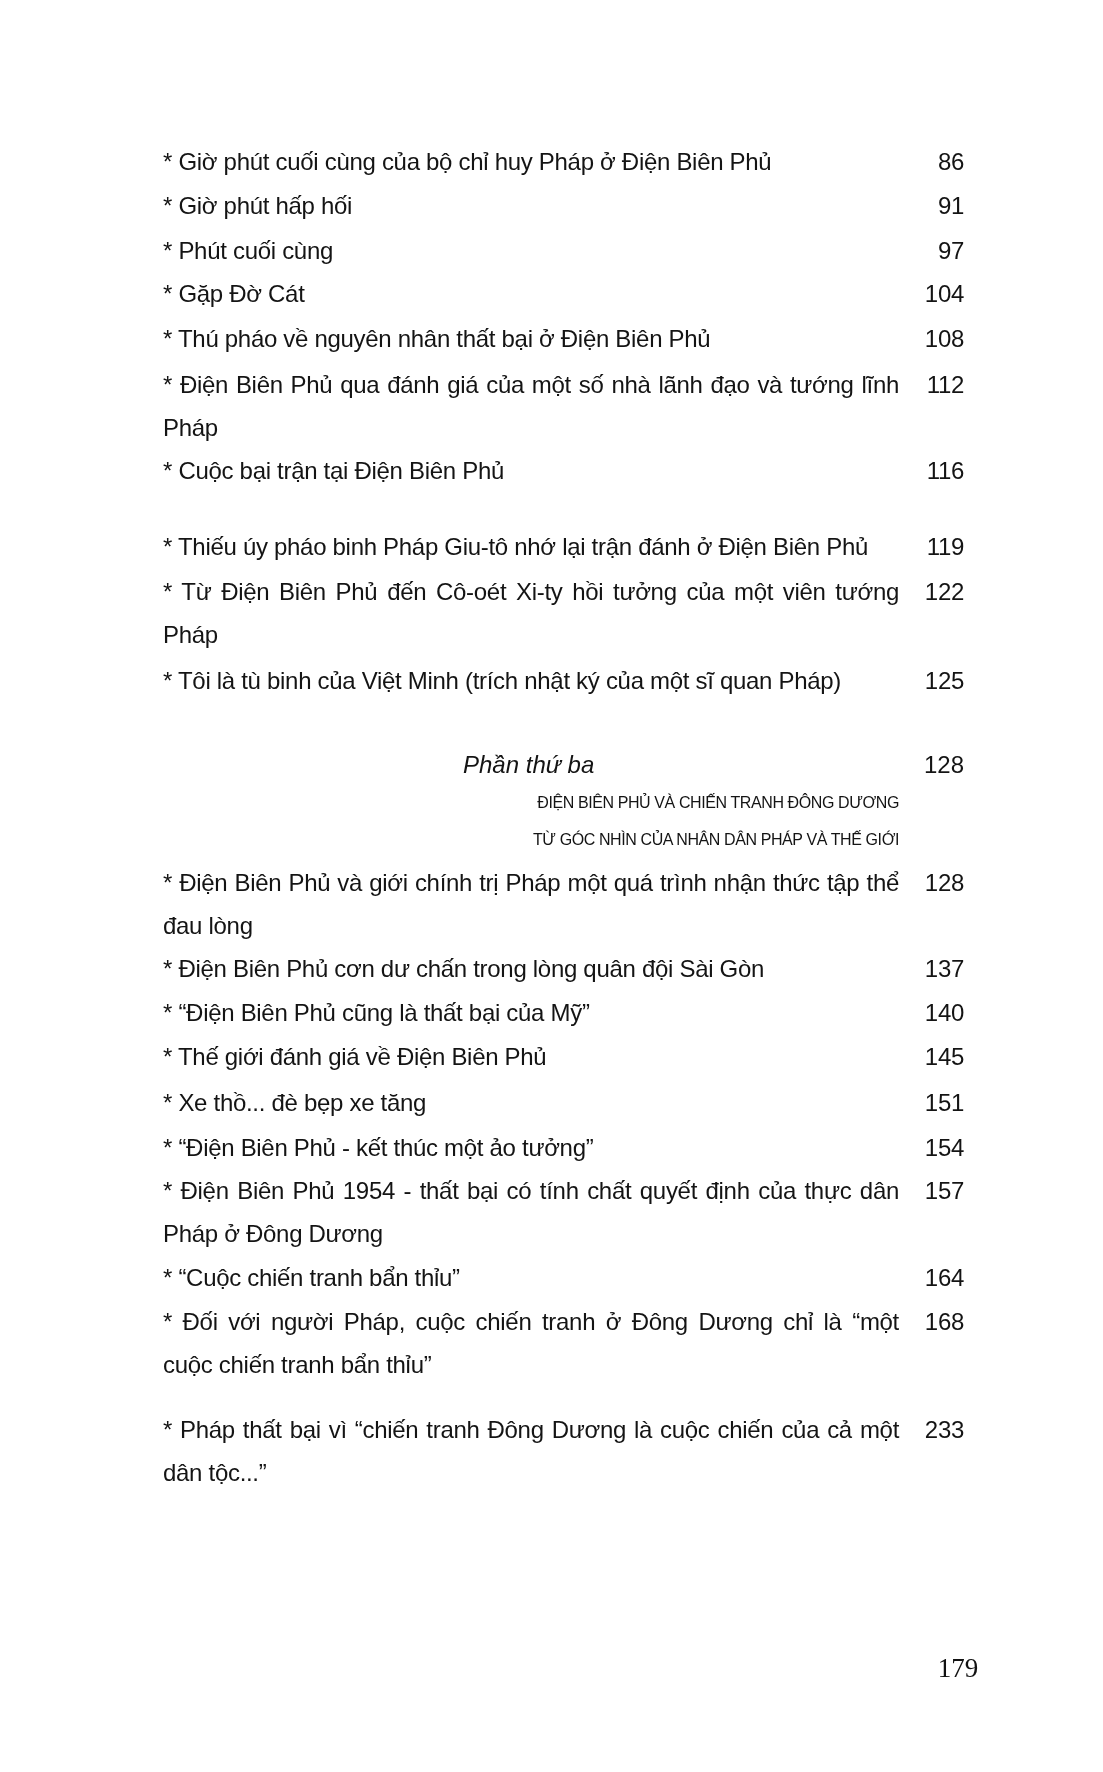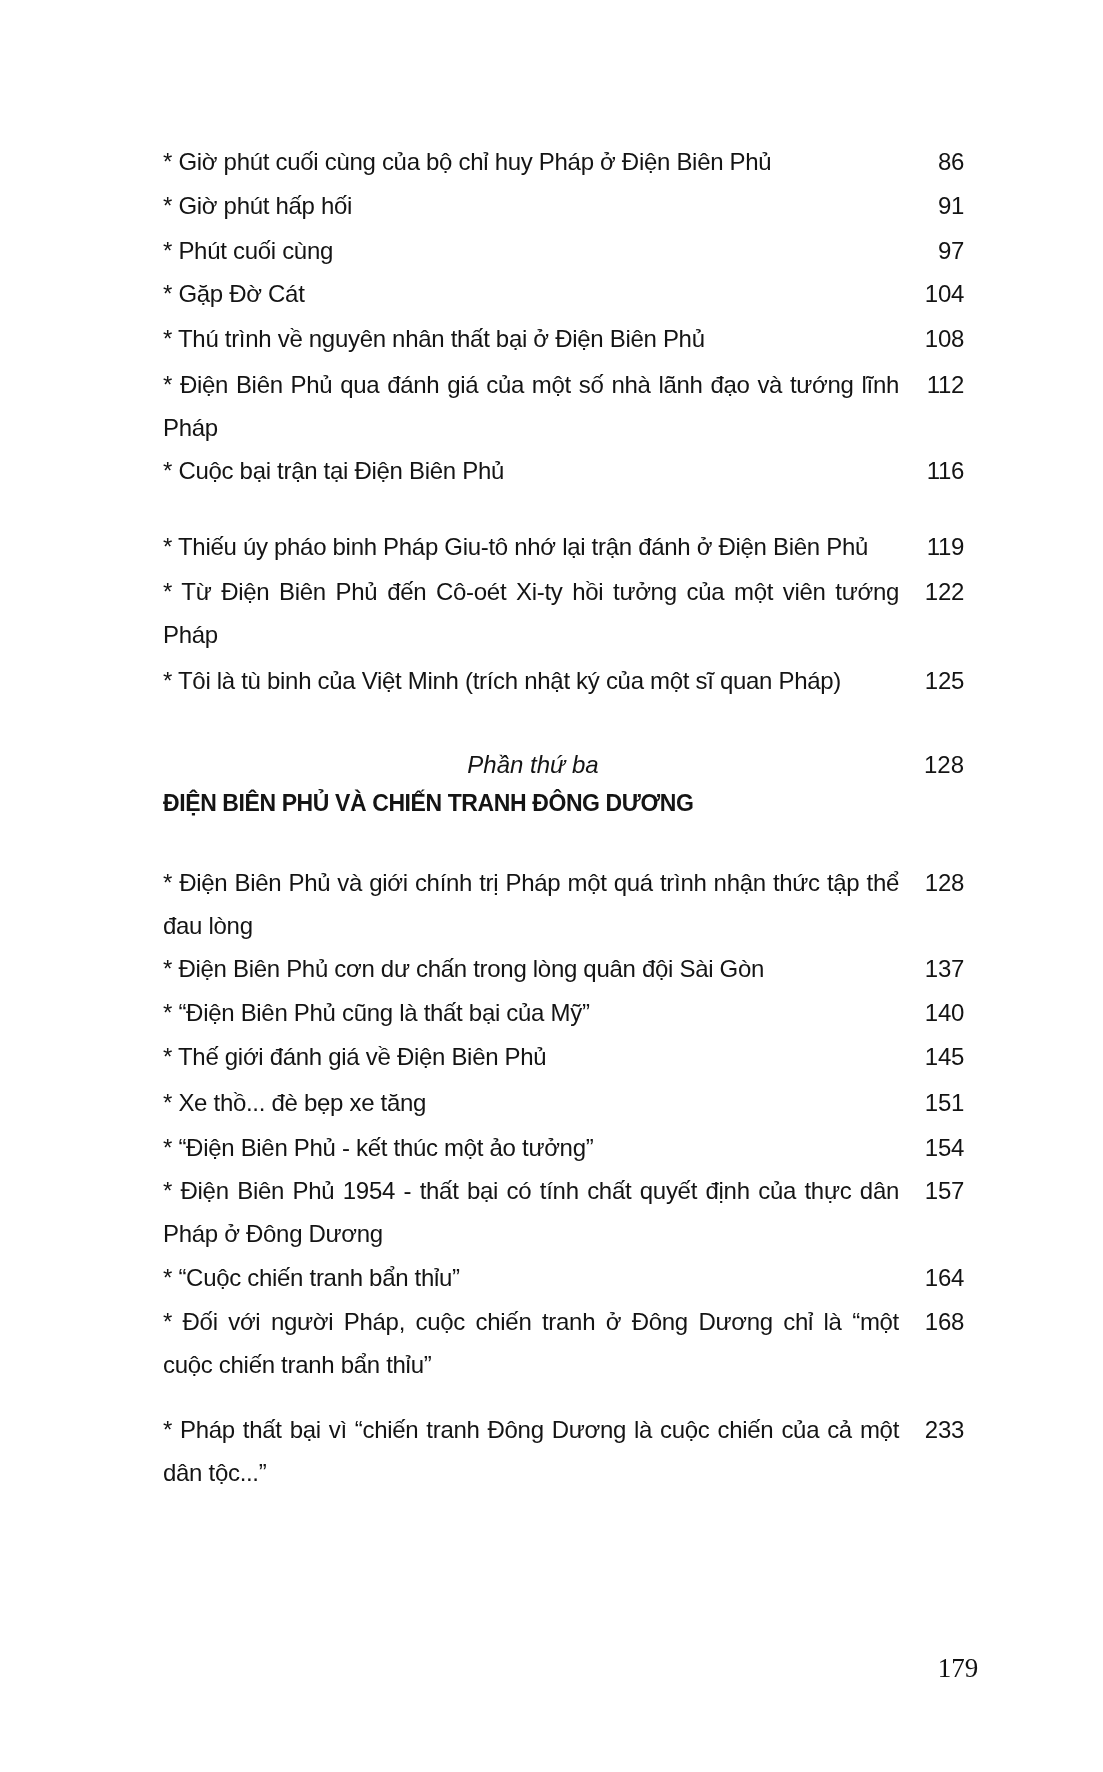--- a/index.html
+++ b/index.html
@@ -53,39 +53,37 @@
       position: absolute;
       left: 151px;
       width: 801px;
       font-size: 24px;
       line-height: 43px;
     }
     .part-label .lbl {
       position: absolute;
       left: 300px;
       width: 140px;
-      text-align: center;
       font-style: italic;
     }
     .part-label .pg {
       position: absolute;
       right: 0;
       width: 50px;
       text-align: right;
     }
     .part-heading {
       position: absolute;
       left: 151px;
       width: 736px;
-      text-align: left;
-      font-size: 23px;
+      text-align: right;
+      font-size: 16px;
       line-height: 38px;
       letter-spacing: -0.4px;
       text-transform: none;
-      font-weight: bold;
     }
     .folio {
       position: absolute;
       left: 920px;
       top: 1652px;
       width: 52px;
       text-align: center;
       font-family: "Liberation Serif", "DejaVu Serif", serif;
       font-size: 27px;
       line-height: 32px;
@@ -107,21 +105,21 @@
   </div>
   <div class="entry" style="top:229px;">
     <span class="title single">* Phút cuối cùng</span>
     <span class="pg">97</span>
   </div>
   <div class="entry" style="top:272px;">
     <span class="title single">* Gặp Đờ Cát</span>
     <span class="pg">104</span>
   </div>
   <div class="entry" style="top:317px;">
-    <span class="title single">* Thú trình về nguyên nhân thất bại ở Điện Biên Phủ</span>
+    <span class="title single">* Thú pháo về nguyên nhân thất bại ở Điện Biên Phủ</span>
     <span class="pg">108</span>
   </div>
   <div class="entry" style="top:363px;">
     <span class="title">* Điện Biên Phủ qua đánh giá của một số nhà lãnh đạo và tướng lĩnh Pháp</span>
     <span class="pg">112</span>
   </div>
   <div class="entry" style="top:449px;">
     <span class="title single">* Cuộc bại trận tại Điện Biên Phủ</span>
     <span class="pg">116</span>
   </div>
@@ -136,20 +134,21 @@
   <div class="entry" style="top:662px;">
     <span class="title" style="line-height:37px;">* Tôi là tù binh của Việt Minh (trích nhật ký của một sĩ quan Pháp)</span>
     <span class="pg" style="line-height:43px;top:-3px;">125</span>
   </div>
 
   <div class="part-label" style="top:743px;">
     <span class="lbl">Phần thứ ba</span>
     <span class="pg">128</span>
   </div>
   <div class="part-heading" style="top:784px;">ĐIỆN BIÊN PHỦ VÀ CHIẾN TRANH ĐÔNG DƯƠNG</div>
+  <div class="part-heading" style="top:821px;">TỪ GÓC NHÌN CỦA NHÂN DÂN PHÁP VÀ THẾ GIỚI</div>
 
   <div class="entry" style="top:861px;">
     <span class="title">* Điện Biên Phủ và giới chính trị Pháp một quá trình nhận thức tập thể đau lòng</span>
     <span class="pg">128</span>
   </div>
   <div class="entry" style="top:947px;">
     <span class="title single">* Điện Biên Phủ cơn dư chấn trong lòng quân đội Sài Gòn</span>
     <span class="pg">137</span>
   </div>
   <div class="entry" style="top:991px;">

